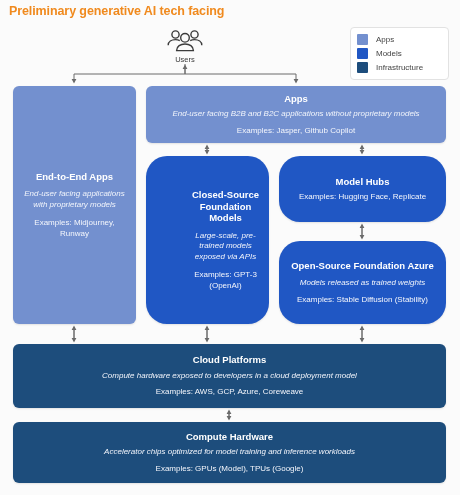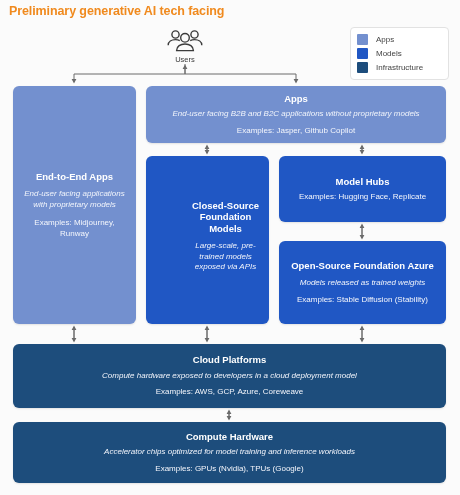--- a/index.html
+++ b/index.html
@@ -115,21 +115,21 @@
     color: #f1f4fb;
     margin-bottom: 8px;
   }
   .box .b-ex {
     font-size: 8px;
     line-height: 10.5px;
     color: #f4f6fc;
   }
 
   .tone-apps  { background: #7390cf; }
-  .tone-models{ background: #2057c4; }
+  .tone-models{ background: #2057c4; border-radius: 21px; }
   .tone-infra { background: #1d4d7c; }
 
   
   #box-e2e    { left: 13px;  top: 86px;  width: 123px; height: 238px; }
   #box-apps   { left: 146px; top: 86px;  width: 300px; height: 57px;  }
   #box-closed { left: 146px; top: 156px; width: 123px; height: 168px; padding-left: 44px; }
   #box-hubs   { left: 279px; top: 156px; width: 167px; height: 66px;  }
   #box-open   { left: 279px; top: 241px; width: 167px; height: 83px;  }
   #box-cloud  { left: 13px;  top: 344px; width: 433px; height: 64px;  }
   #box-hw     { left: 13px;  top: 422px; width: 433px; height: 61px;  }
@@ -223,20 +223,21 @@
 
   <div id="box-apps" class="box tone-apps">
     <div class="b-title">Apps</div>
     <div class="b-desc">End-user facing B2B and B2C applications without proprietary models</div>
     <div class="b-ex">Examples: Jasper, Github Copilot</div>
   </div>
 
   <div id="box-closed" class="box tone-models">
     <div class="b-title">Closed-Source Foundation Models</div>
     <div class="b-desc">Large-scale, pre-trained models exposed via APIs</div>
+    <div class="b-ex">Examples: GPT-3 (OpenAI)</div>
   </div>
 
   <div id="box-hubs" class="box tone-models">
     <div class="b-title">Model Hubs</div>
     <div class="b-ex">Examples: Hugging Face, Replicate</div>
   </div>
 
   <div id="box-open" class="box tone-models">
     <div class="b-title">Open-Source Foundation Azure</div>
     <div class="b-desc">Models released as trained weights</div>
@@ -245,16 +246,16 @@
 
   <div id="box-cloud" class="box tone-infra">
     <div class="b-title">Cloud Platforms</div>
     <div class="b-desc">Compute hardware exposed to developers in a cloud deployment model</div>
     <div class="b-ex">Examples: AWS, GCP, Azure, Coreweave</div>
   </div>
 
   <div id="box-hw" class="box tone-infra">
     <div class="b-title">Compute Hardware</div>
     <div class="b-desc">Accelerator chips optimized for model training and inference workloads</div>
-    <div class="b-ex">Examples: GPUs (Nvidia), TPUs (Google)</div>
+    <div class="b-ex">Examples: GPUs (Model), TPUs (Google)</div>
   </div>
 
 </div>
 
 </body></html>

